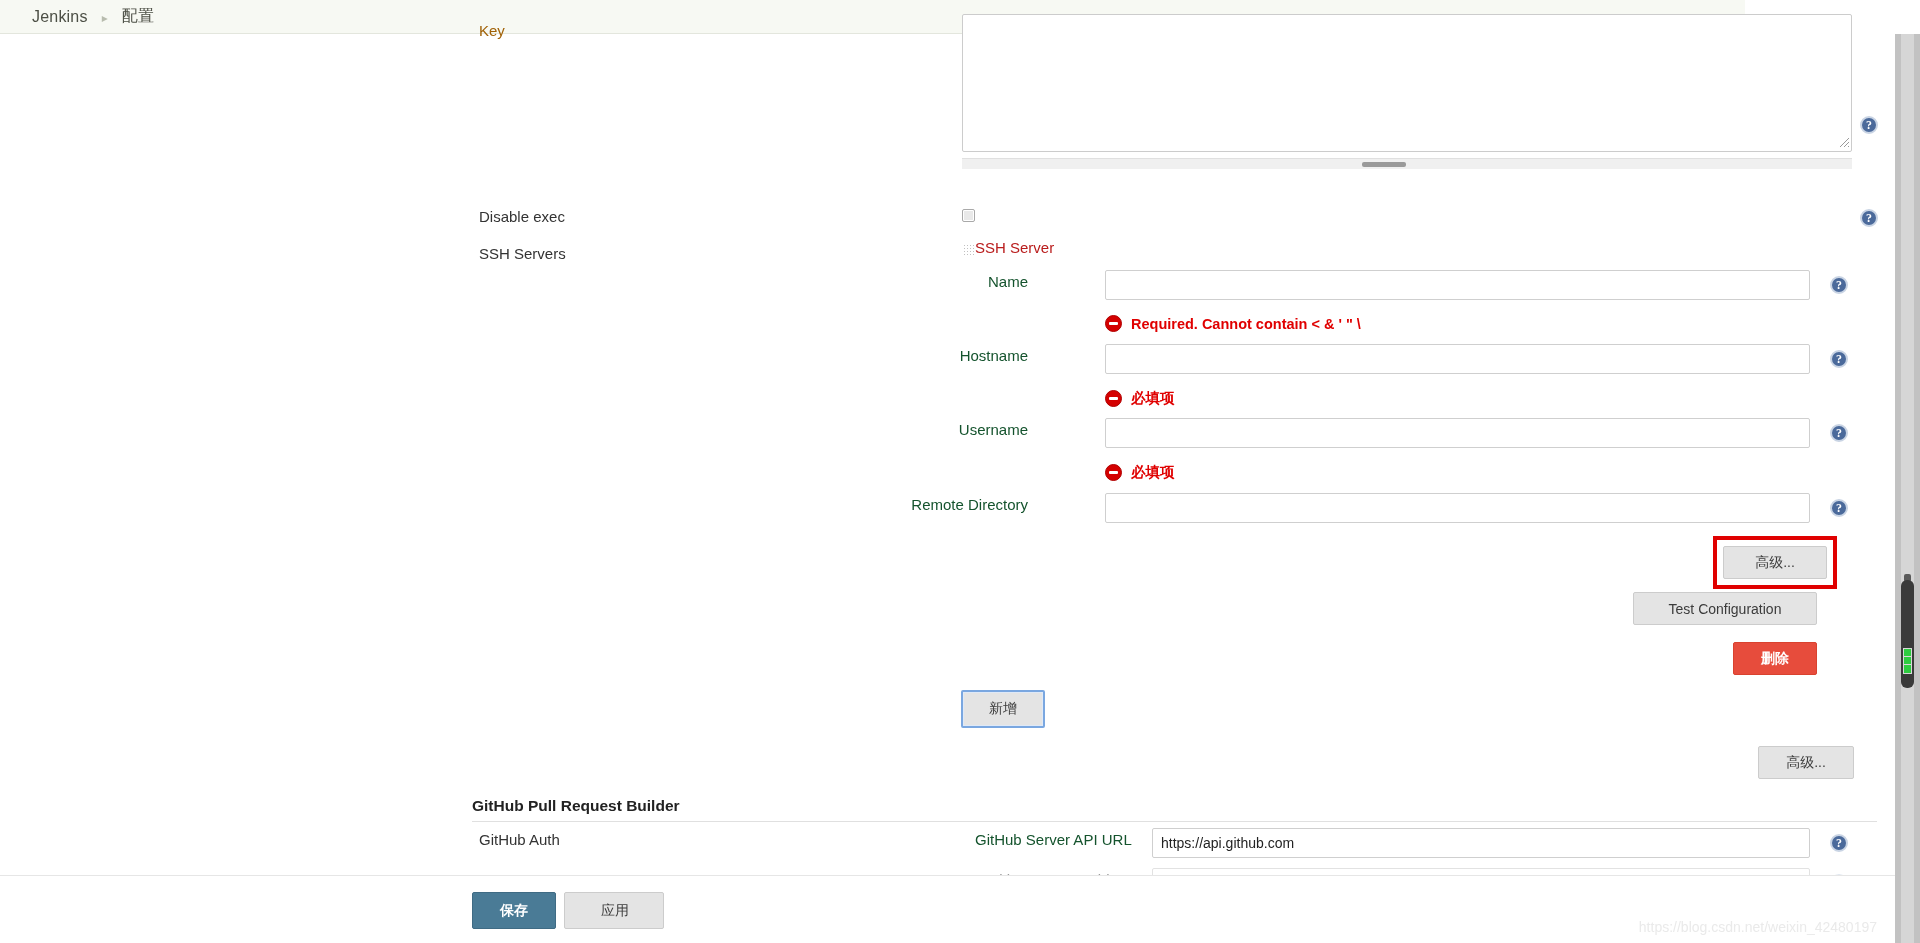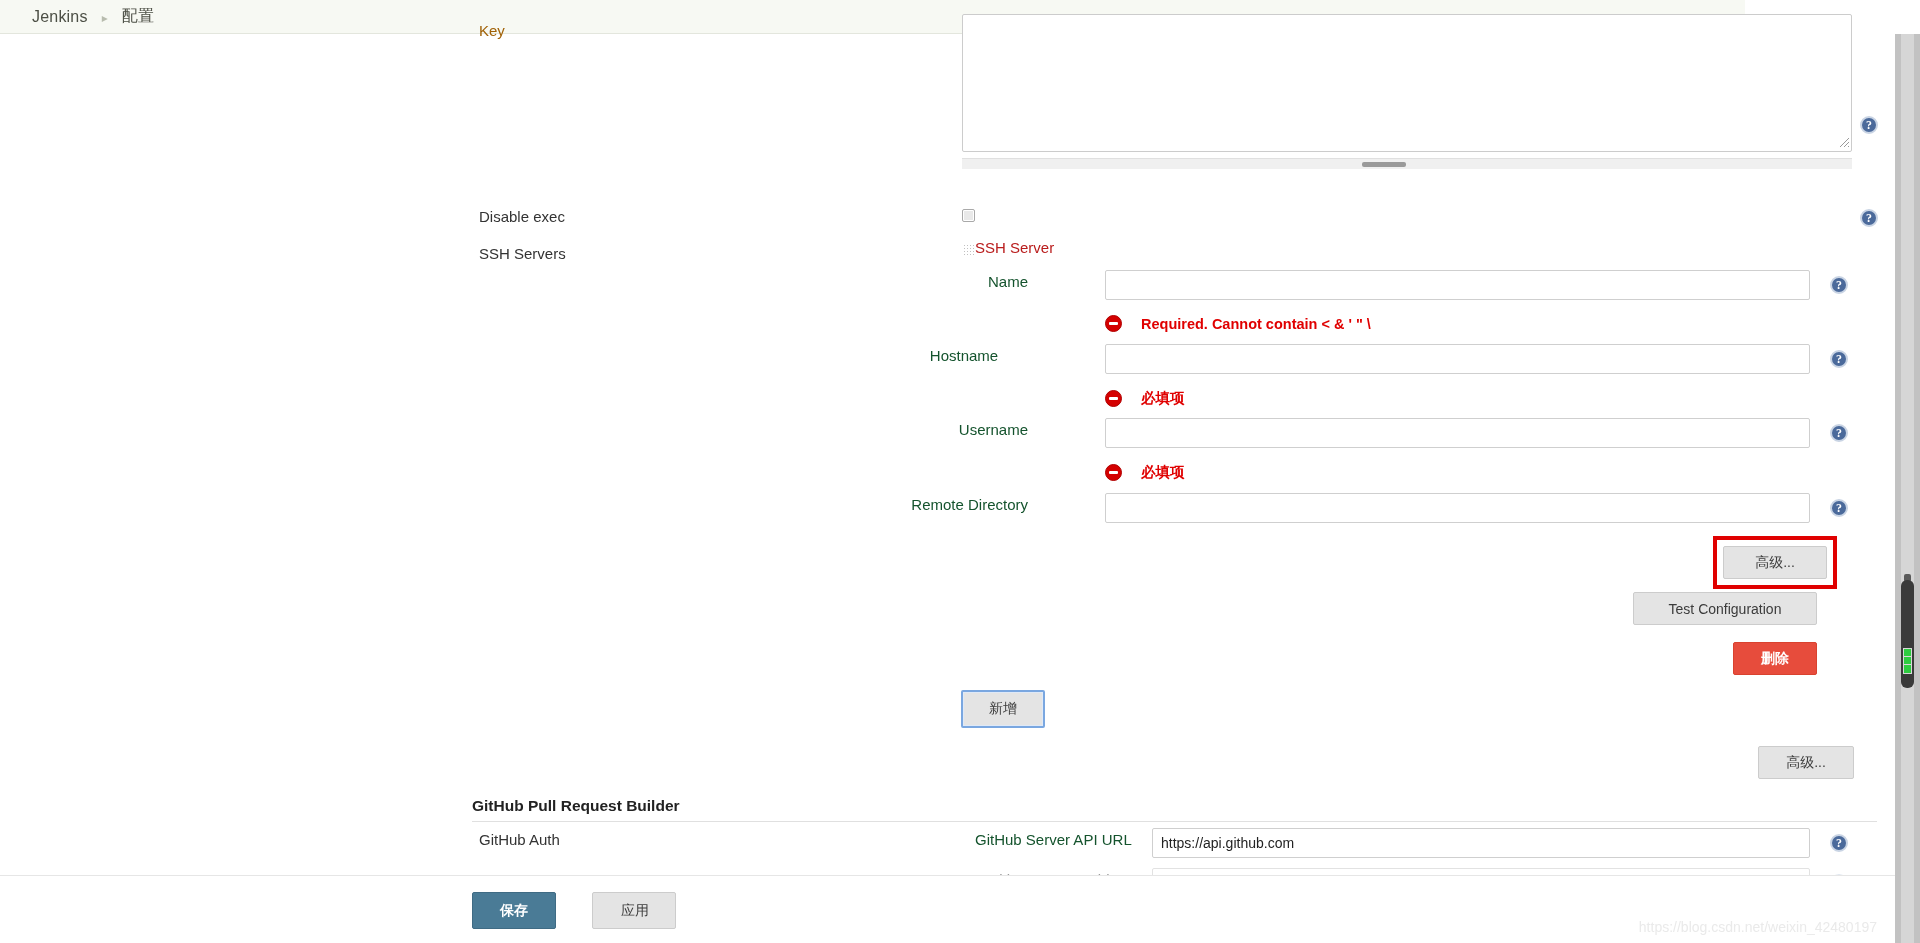--- a/index.html
+++ b/index.html
@@ -136,21 +136,21 @@
     background: #fff;
     font-size: 14px;
     color: #222;
     padding: 3px 8px;
     font-family: Liberation Sans, sans-serif;
     outline: none;
   }
 
   .err {
     position: absolute;
-    display: flex; align-items: center; gap: 19px;
+    display: flex; align-items: center; gap: 9px;
     color: #e00000;
     font-size: 14.5px;
     font-weight: bold;
   }
   .err-icon {
     width: 17px; height: 17px; border-radius: 50%;
     background: #d40000;
     border: 1px solid #b00000;
     display: inline-flex; align-items: center; justify-content: center;
     flex: 0 0 auto;
@@ -307,21 +307,21 @@
   <div class="field-label" style="left:900px; top:239px; width:128px;">Name</div>
   <input class="txt" style="left: 1105px; top: 236px; width: 705px;" value="">
   <div class="help help-abs" style="left:1830px; top:242px;">?</div>
   <div class="err" style="left:1105px; top:281px;">
     <span class="err-icon">
         <i></i>
       </span>
     <span>Required. Cannot contain &lt; &amp; ' " \</span>
   </div>
 
-  <div class="field-label" style="left:900px; top:313px; width:128px;text-align:center;">Hostname</div>
+  <div class="field-label" style="left:900px; top:313px; width:128px;">Hostname</div>
   <input class="txt" style="left: 1105px; top: 310px; width: 705px;" value="">
   <div class="help help-abs" style="left:1830px; top:316px;">?</div>
   <div class="err" style="left:1105px; top:355px;">
     <span class="err-icon">
         <i></i>
       </span>
     <span>必填项</span>
   </div>
 
   <div class="field-label" style="left:900px; top:387px; width:128px;">Username</div>
@@ -357,21 +357,21 @@
   <div class="field-label" style="left:975px; top:797px;">GitHub Server API URL</div>
   <input class="txt" style="left: 1152px; top: 794px; width: 658px;" value="https://api.github.com">
   <div class="help help-abs" style="left:1830px; top:800px;">?</div>
 
   <div class="field-label" style="left:975px; top:837px; color:#9a9a9a;">Jenkins URL override</div>
   <input class="txt" style="left: 1152px; top: 834px; width: 658px; border-color: rgb(226, 226, 226);" value="">
   <div class="help help-abs" style="left:1830px; top:840px; opacity:.55;">?</div>
 
   <div class="footbar">
     <button class="btn btn-primary" style="position:absolute; left:472px; top:16px; width:84px; height:37px;font-family:Liberation Serif, serif;">保存</button>
-    <button class="btn" style="position:absolute; left:592px; top:16px; width:84px; height:37px;padding-left:16px;">应用</button>
+    <button class="btn" style="position:absolute; left:564px; top:16px; width:100px; height:37px;padding-left:16px;">应用</button>
     <div class="watermark">https://blog.csdn.net/weixin_42480197</div>
   </div>
 </div>
 
 <div class="vscroll">
   <div class="vscroll-track"></div>
   <div class="vscroll-cap"></div>
   <div class="vscroll-thumb"></div>
   <div class="vscroll-batt"></div>
 </div>

